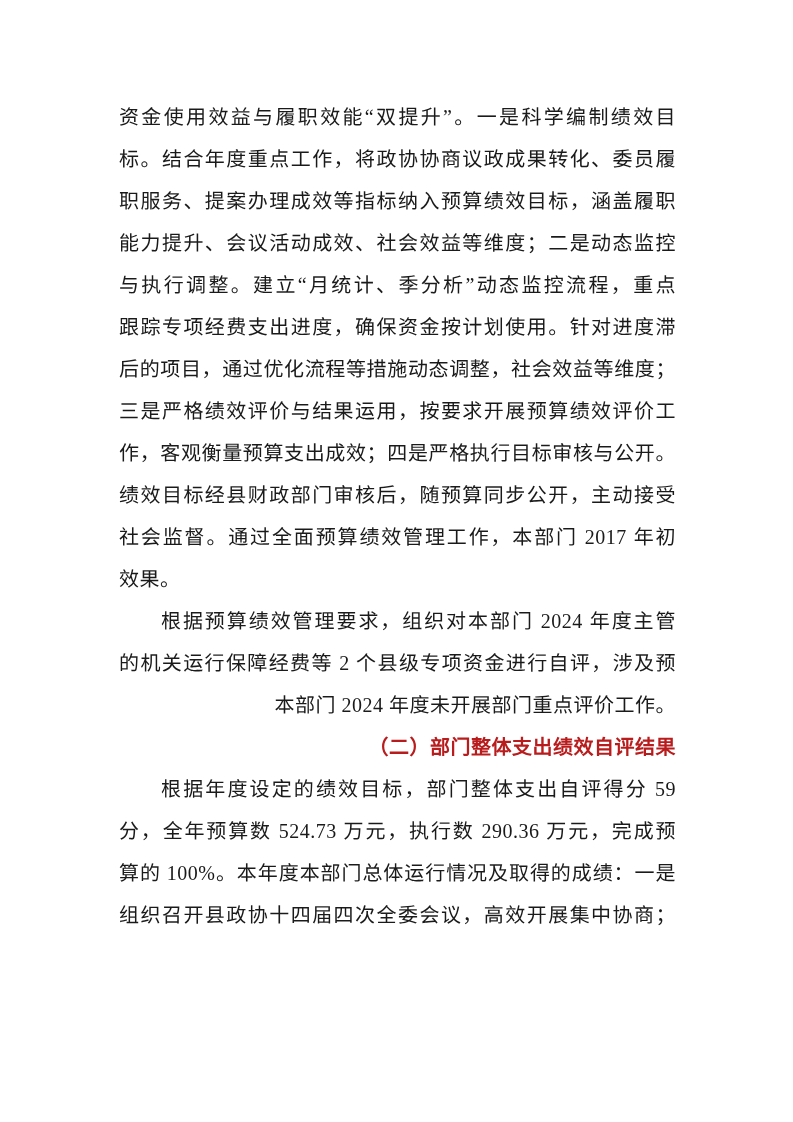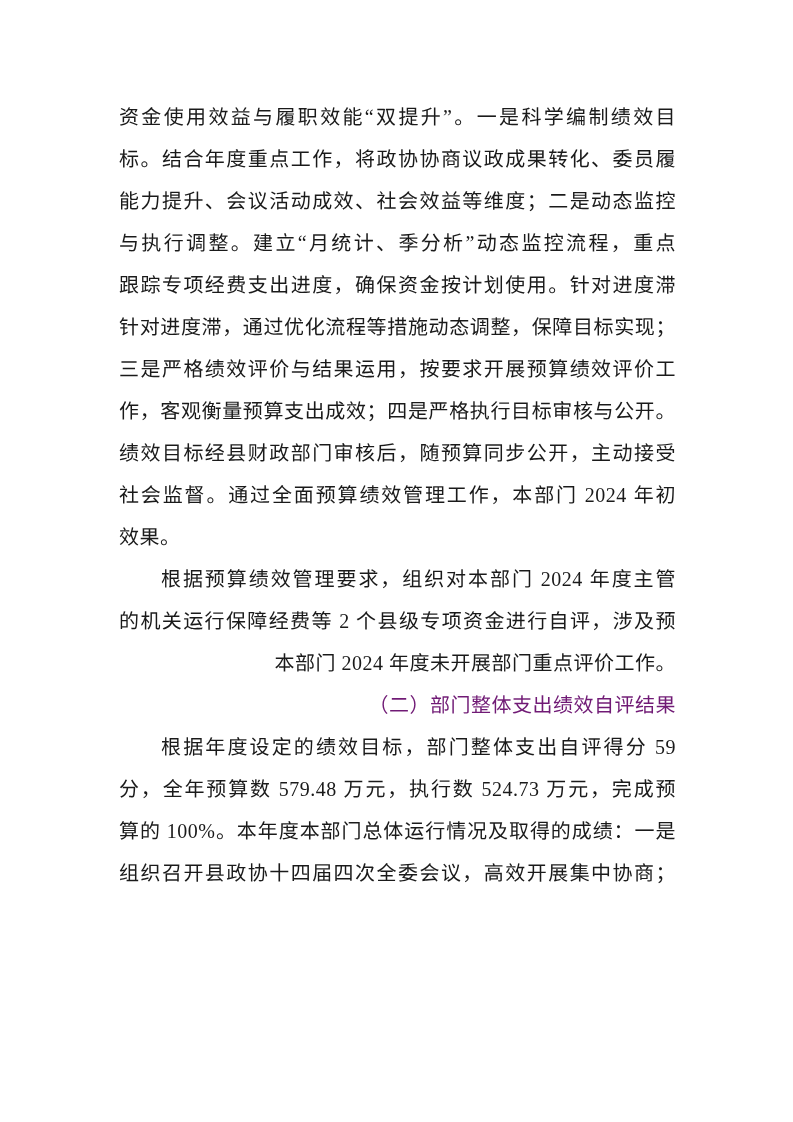--- a/index.html
+++ b/index.html
@@ -33,42 +33,43 @@
   }
   .line.left {
     text-align: left;
     text-align-last: auto;
   }
   .line.indent {
     text-indent: 2.1em;
     text-align: right;
   }
   .line.bold {
-    font-weight: 400;
-    color: #701a75;
+    font-weight: 700;
+    color: #b91c1c;
   }
 </style>
 </head>
 <body>
 
 <div class="page">
   <div class="textblock">
     <div class="line">资金使用效益与履职效能“双提升”。一是科学编制绩效目</div>
     <div class="line">标。结合年度重点工作，将政协协商议政成果转化、委员履</div>
+    <div class="line">职服务、提案办理成效等指标纳入预算绩效目标，涵盖履职</div>
     <div class="line">能力提升、会议活动成效、社会效益等维度；二是动态监控</div>
     <div class="line">与执行调整。建立“月统计、季分析”动态监控流程，重点</div>
     <div class="line">跟踪专项经费支出进度，确保资金按计划使用。针对进度滞</div>
-    <div class="line">针对进度滞，通过优化流程等措施动态调整，保障目标实现；</div>
+    <div class="line">后的项目，通过优化流程等措施动态调整，社会效益等维度；</div>
     <div class="line">三是严格绩效评价与结果运用，按要求开展预算绩效评价工</div>
     <div class="line">作，客观衡量预算支出成效；四是严格执行目标审核与公开。</div>
     <div class="line">绩效目标经县财政部门审核后，随预算同步公开，主动接受</div>
-    <div class="line">社会监督。通过全面预算绩效管理工作，本部门 2024 年初</div>
+    <div class="line">社会监督。通过全面预算绩效管理工作，本部门 2017 年初</div>
     <div class="line left">效果。</div>
     <div class="line indent">根据预算绩效管理要求，组织对本部门 2024 年度主管</div>
     <div class="line">的机关运行保障经费等 2 个县级专项资金进行自评，涉及预</div>
     <div class="line left indent">本部门 2024 年度未开展部门重点评价工作。</div>
     <div class="line left indent bold">（二）部门整体支出绩效自评结果</div>
     <div class="line indent">根据年度设定的绩效目标，部门整体支出自评得分 59</div>
-    <div class="line">分，全年预算数 579.48 万元，执行数 524.73 万元，完成预</div>
+    <div class="line">分，全年预算数 524.73 万元，执行数 290.36 万元，完成预</div>
     <div class="line">算的 100%。本年度本部门总体运行情况及取得的成绩：一是</div>
     <div class="line">组织召开县政协十四届四次全委会议，高效开展集中协商；</div>
   </div>
 </div>
 
 </body></html>

